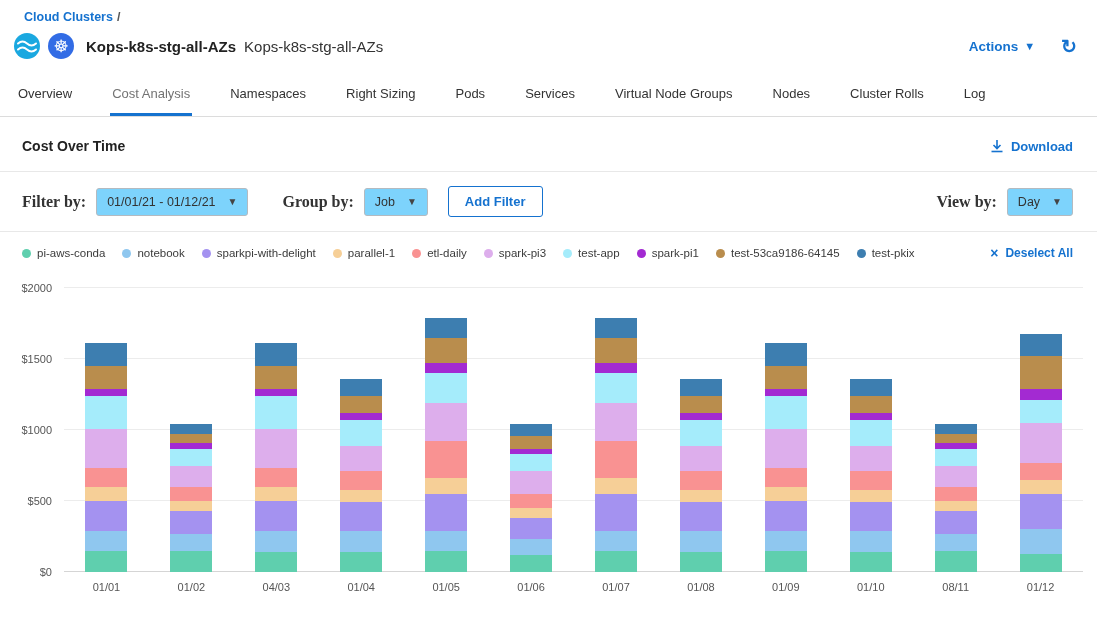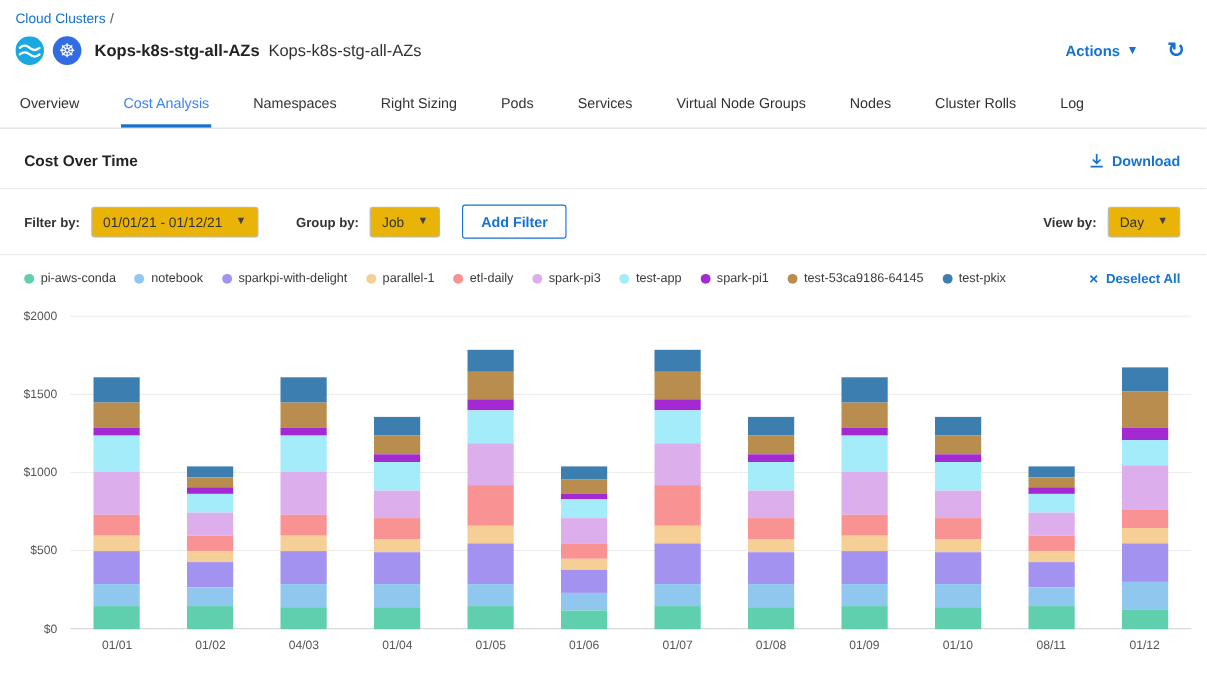--- a/index.html
+++ b/index.html
@@ -1,38 +1,38 @@
 <!DOCTYPE html>
 <html><head>
 <meta charset="utf-8">
 <style>
   *{box-sizing:border-box;margin:0;padding:0;}
   html,body{width:1097px;height:634px;}
   body{font-family:"Liberation Sans",sans-serif;background:#fff;color:#333;overflow:hidden;}
-  .breadcrumb{padding:10px 0 2px 14px;font-size:12.5px;color:#1572cf;}
+  .breadcrumb{padding:10px 0 2px 24px;font-size:12.5px;color:#1572cf;font-weight:bold;}
   .breadcrumb a{color:#1572cf;text-decoration:none;cursor:pointer;}
   .breadcrumb .sep{color:#555;margin-left:4px;}
   .header{display:flex;align-items:center;padding:7px 20px 10px 14px;}
   .logo{width:26px;height:26px;border-radius:50%;display:inline-flex;align-items:center;justify-content:center;margin-right:8px;flex:0 0 auto;}
   .k8s{background:#326ce5;color:#fff;font-size:17px;line-height:1;}
   .title-bold{font-size:15px;font-weight:700;margin:0 8px 0 4px;color:#222;}
   .title-reg{font-size:15px;color:#333;}
   .header-right{margin-left:auto;display:flex;align-items:center;gap:26px;}
   .actions{color:#1572cf;font-size:13.5px;font-weight:700;cursor:pointer;display:flex;align-items:center;gap:6px;}
   .actions .caret{font-size:11px;}
   .refresh{color:#1572cf;font-size:19px;font-weight:700;cursor:pointer;line-height:1;}
   .tabs{display:flex;gap:36px;padding:0 16px;border-bottom:1px solid #dcdcdc;margin-top:2px;}
   .tab{padding:15px 2px 12px;font-size:13px;color:#333;cursor:pointer;border-bottom:3px solid transparent;}
-  .tab.active{color:#3b82f6;border-bottom-color:#1572cf;}
+  .tab.active{color:#737373;border-bottom-color:#1572cf;}
   .section-header{display:flex;align-items:center;padding:21px 24px 17px 22px;border-bottom:1px solid #e8e8e8;}
   .section-title{font-size:14px;font-weight:700;color:#222;}
   .download{margin-left:auto;color:#1572cf;font-size:13px;font-weight:700;display:flex;align-items:center;gap:7px;cursor:pointer;}
   .filter-row{display:flex;align-items:center;gap:10px;padding:14px 24px 14px 22px;border-bottom:1px solid #e8e8e8;}
-  .flabel{font-size:12px;font-weight:700;color:#333;}
-  .select{display:flex;align-items:center;gap:12px;border:1px solid #b4bac0;border-radius:3px;padding:6px 10px;font-size:12.5px;color:#333;cursor:pointer;background:#eab308;}
+  .flabel{font-size:16px;font-weight:700;color:#333;font-family:Liberation Serif, serif;}
+  .select{display:flex;align-items:center;gap:12px;border:1px solid #b4bac0;border-radius:3px;padding:6px 10px;font-size:12.5px;color:#333;cursor:pointer;background:#7dd3fc;}
   .select .caret{color:#444;font-size:10px;}
   .gap{width:14px;}
   .add-filter{border:1px solid #1572cf;color:#1572cf;background:#fff;border-radius:3px;padding:7px 16px;font-size:13px;font-weight:700;cursor:pointer;margin-left:10px;font-family:"Liberation Sans",sans-serif;}
   .view-by{margin-left:auto;display:flex;align-items:center;gap:10px;}
   .legend-row{display:flex;align-items:center;gap:17px;padding:14px 24px 8px 22px;font-size:11.5px;color:#3b3b3b;white-space:nowrap;}
   .legend-items{display:flex;align-items:center;gap:17px;}
   .legend-item{display:flex;align-items:center;gap:6px;cursor:pointer;}
   .dot{width:9px;height:9px;border-radius:50%;flex:0 0 auto;}
   .deselect{margin-left:auto;color:#1572cf;font-weight:700;font-size:12px;display:flex;gap:7px;align-items:center;cursor:pointer;}
   .deselect .x{font-size:14px;line-height:1;}

